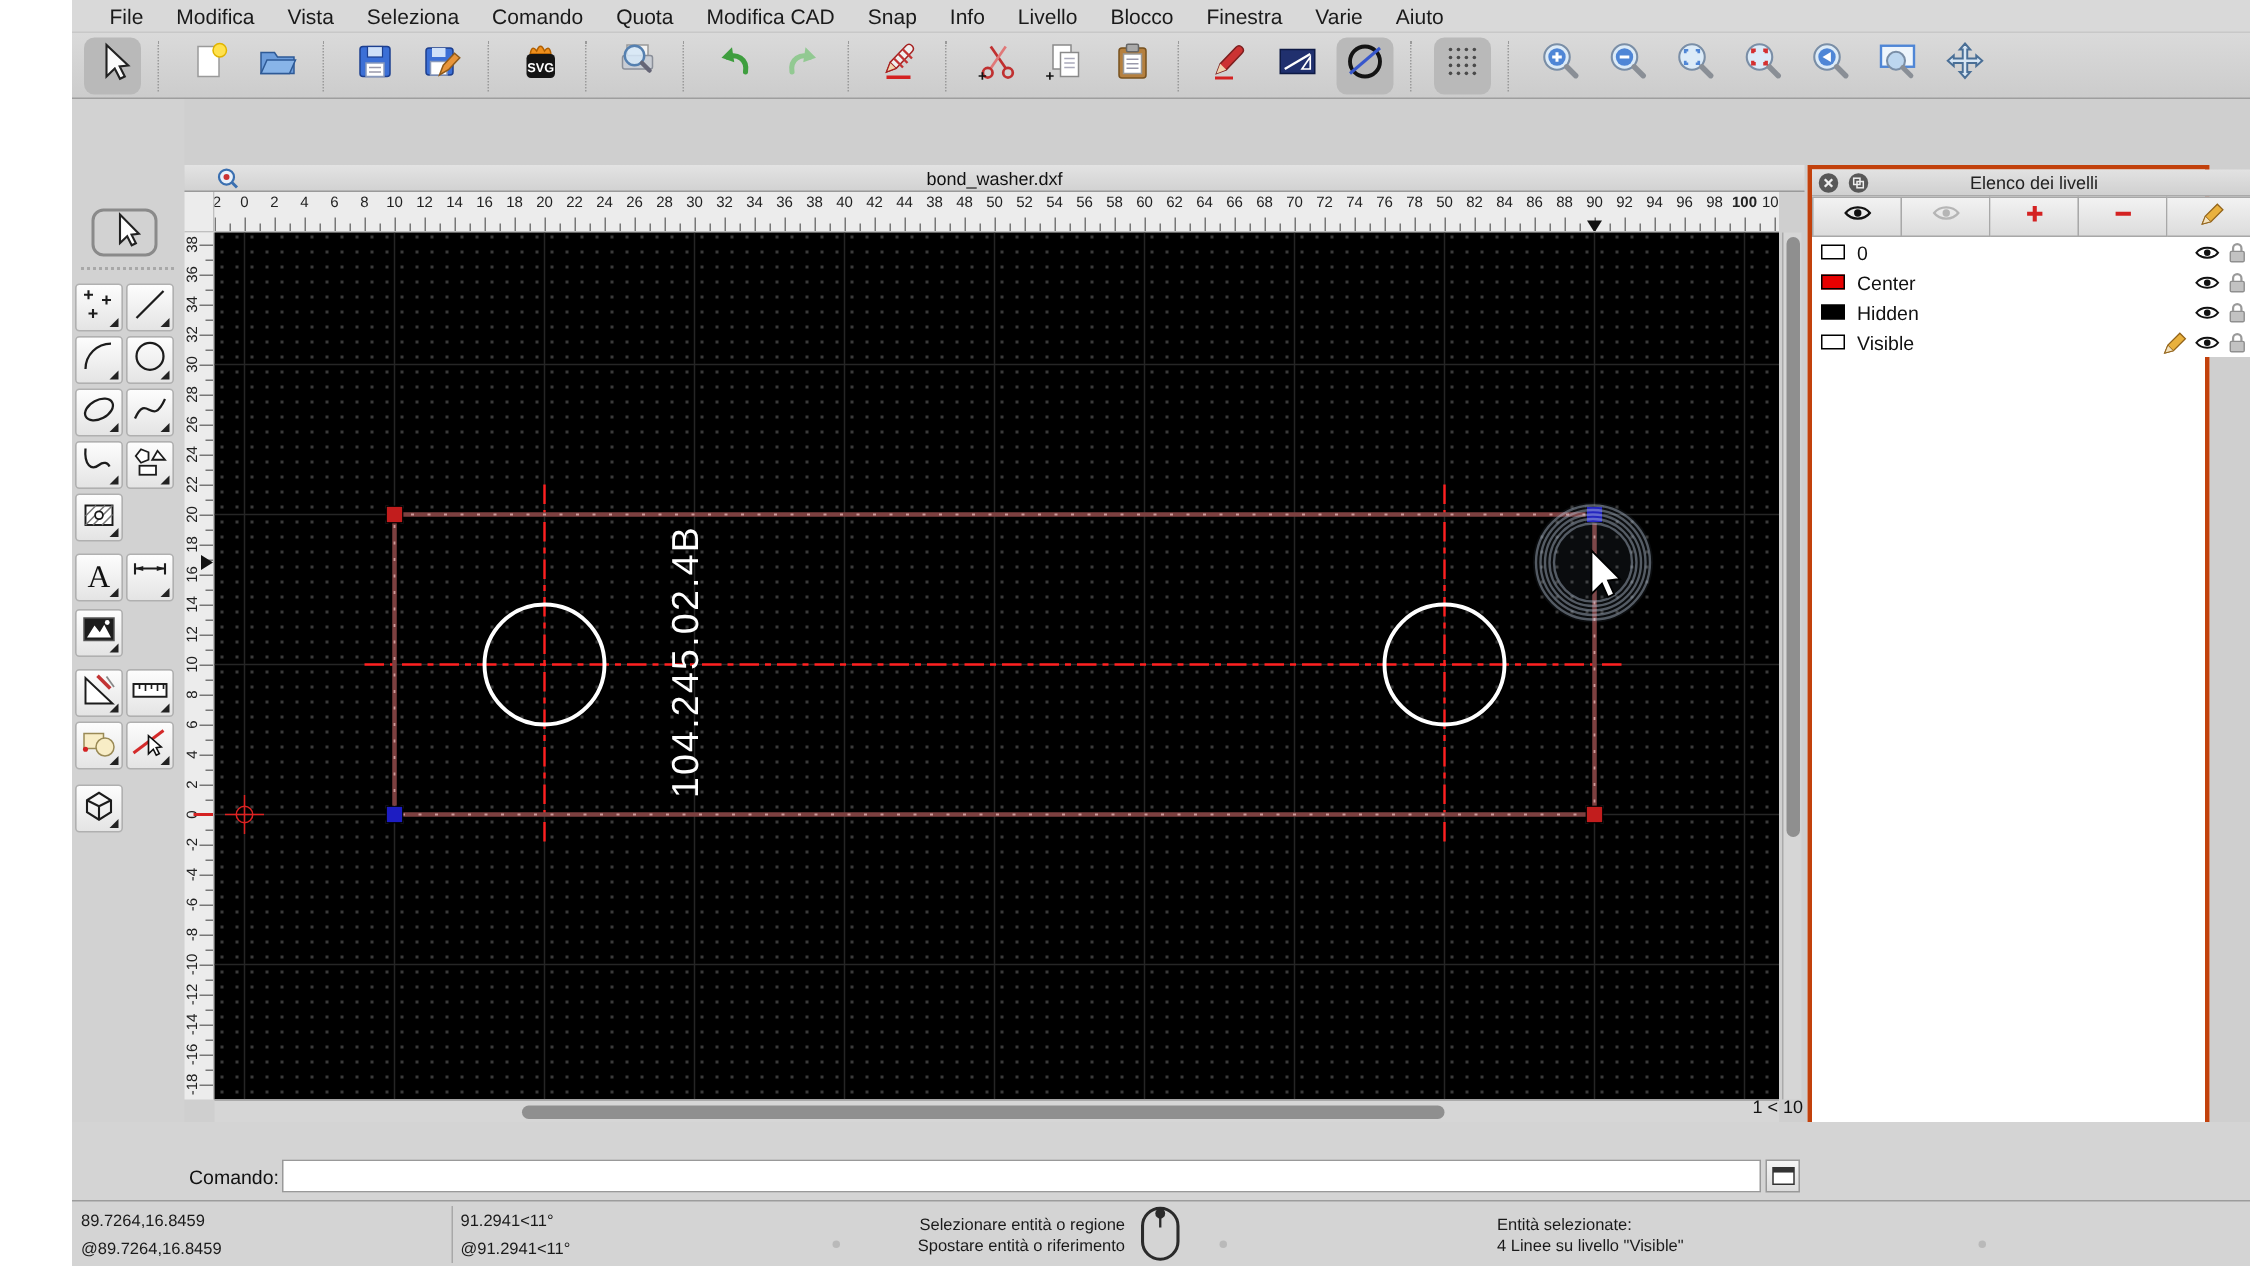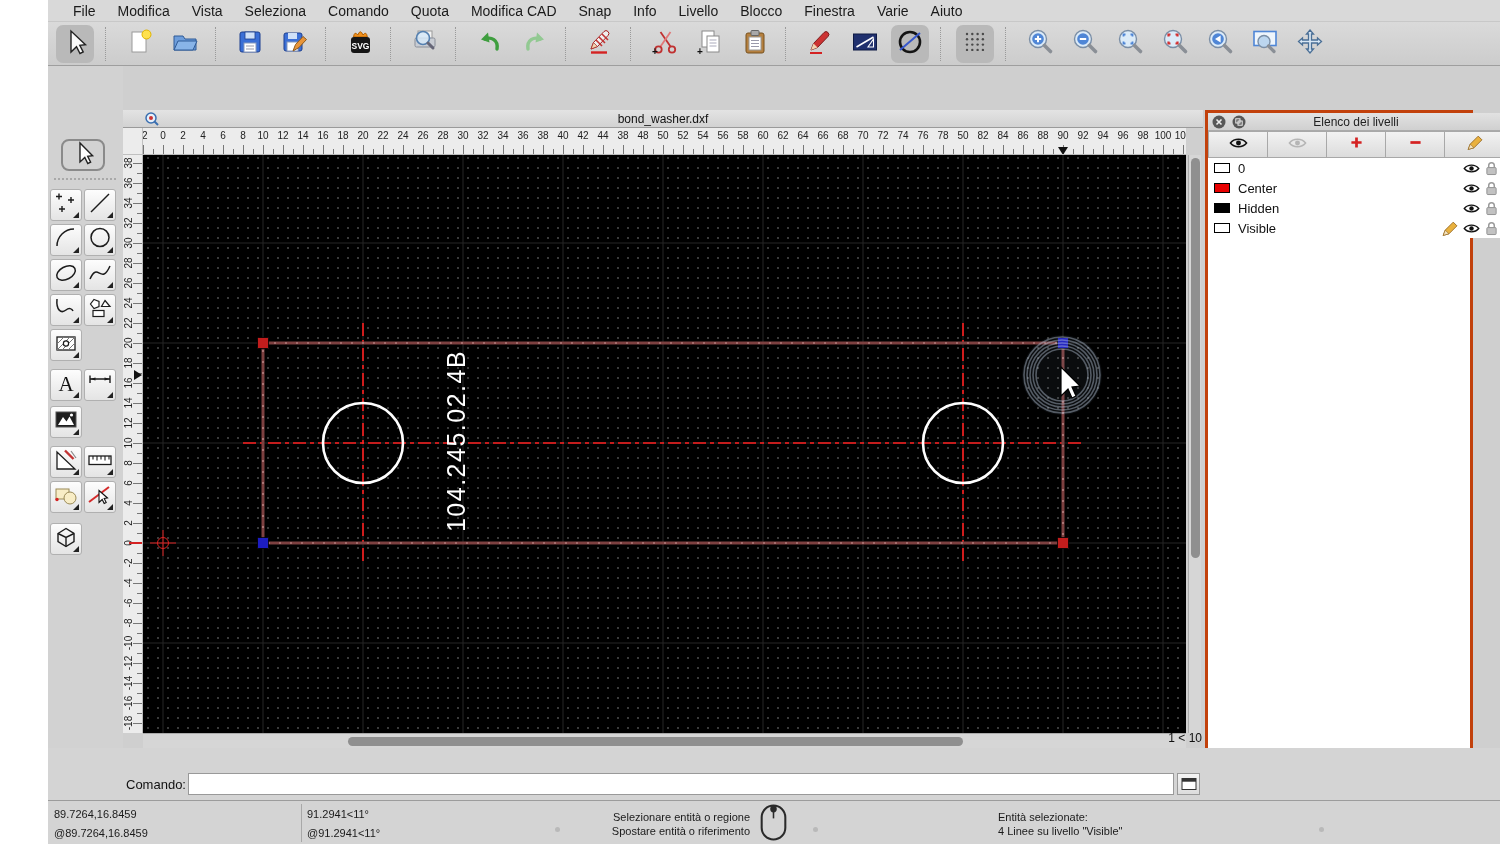--- a/index.html
+++ b/index.html
@@ -599,21 +599,21 @@
       <div class="htick" style="left: 960px; height: 9px;"></div>
       <div class="hlabel" style="left: 960px;">94</div>
       <div class="htick" style="left: 970px; height: 5px;"></div>
       <div class="htick" style="left: 980px; height: 9px;"></div>
       <div class="hlabel" style="left: 980px;">96</div>
       <div class="htick" style="left: 990px; height: 5px;"></div>
       <div class="htick" style="left: 1000px; height: 9px;"></div>
       <div class="hlabel" style="left: 1000px;">98</div>
       <div class="htick" style="left: 1010px; height: 5px;"></div>
       <div class="htick" style="left: 1020px; height: 9px;"></div>
-      <div class="hlabel" style="left: 1020px;">100</div>
+      <div class="hlabel" style="left: 1020px; font-weight: bold;">100</div>
       <div class="htick" style="left: 1030px; height: 5px;"></div>
       <div class="htick" style="left: 1040px; height: 9px;"></div>
       <div class="hlabel" style="left: 1040px;">102</div>
       <div id="hmarker" style="left: 915px;"></div>
     </div>
   <div id="vruler">
       <div class="vtick" style="top: 568px; width: 9px;"></div>
       <div class="vlabel" style="top: 562px;">-18</div>
       <div class="vtick" style="top: 558px; width: 5px;"></div>
       <div class="vtick" style="top: 548px; width: 9px;"></div>

